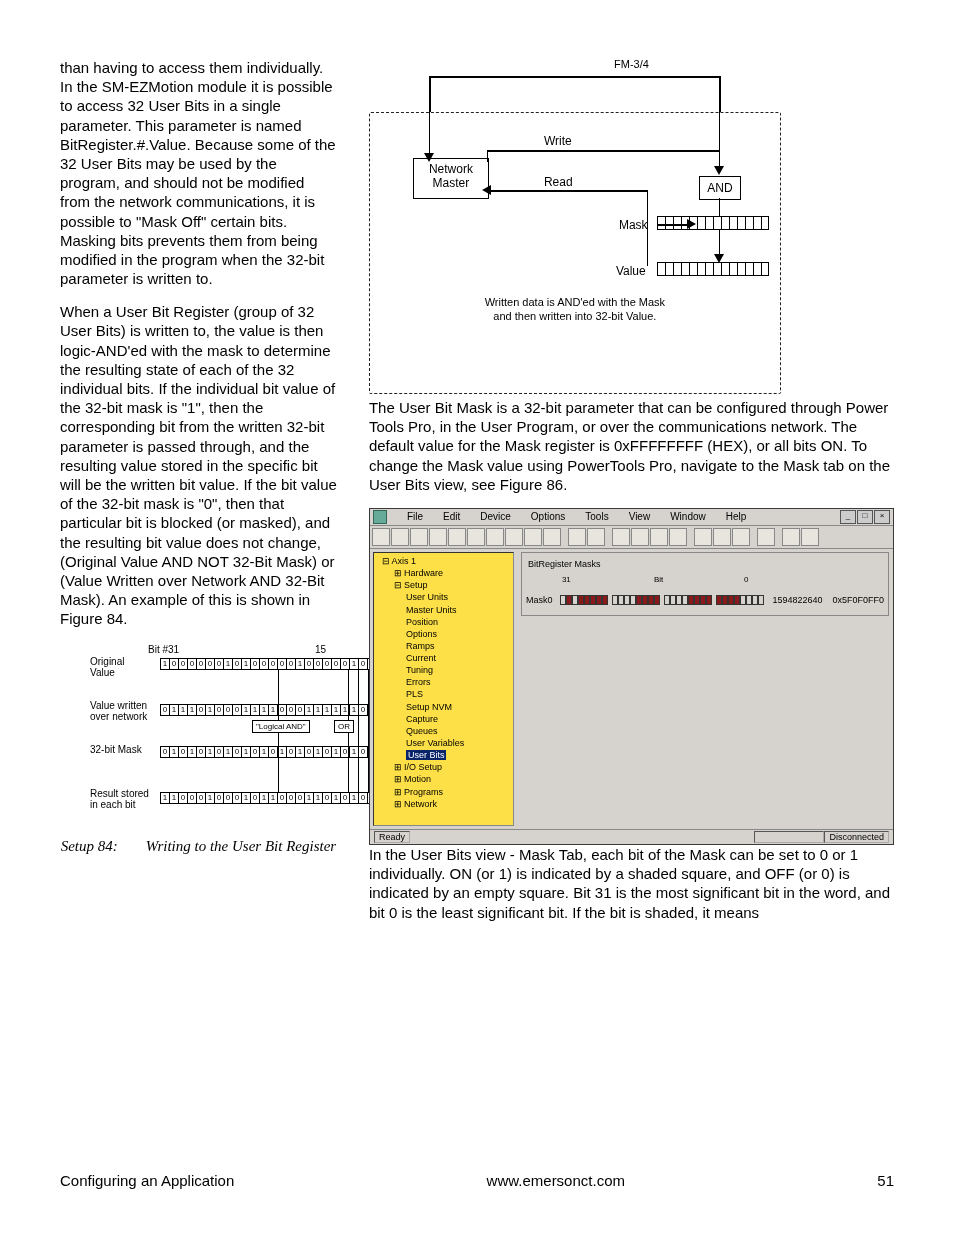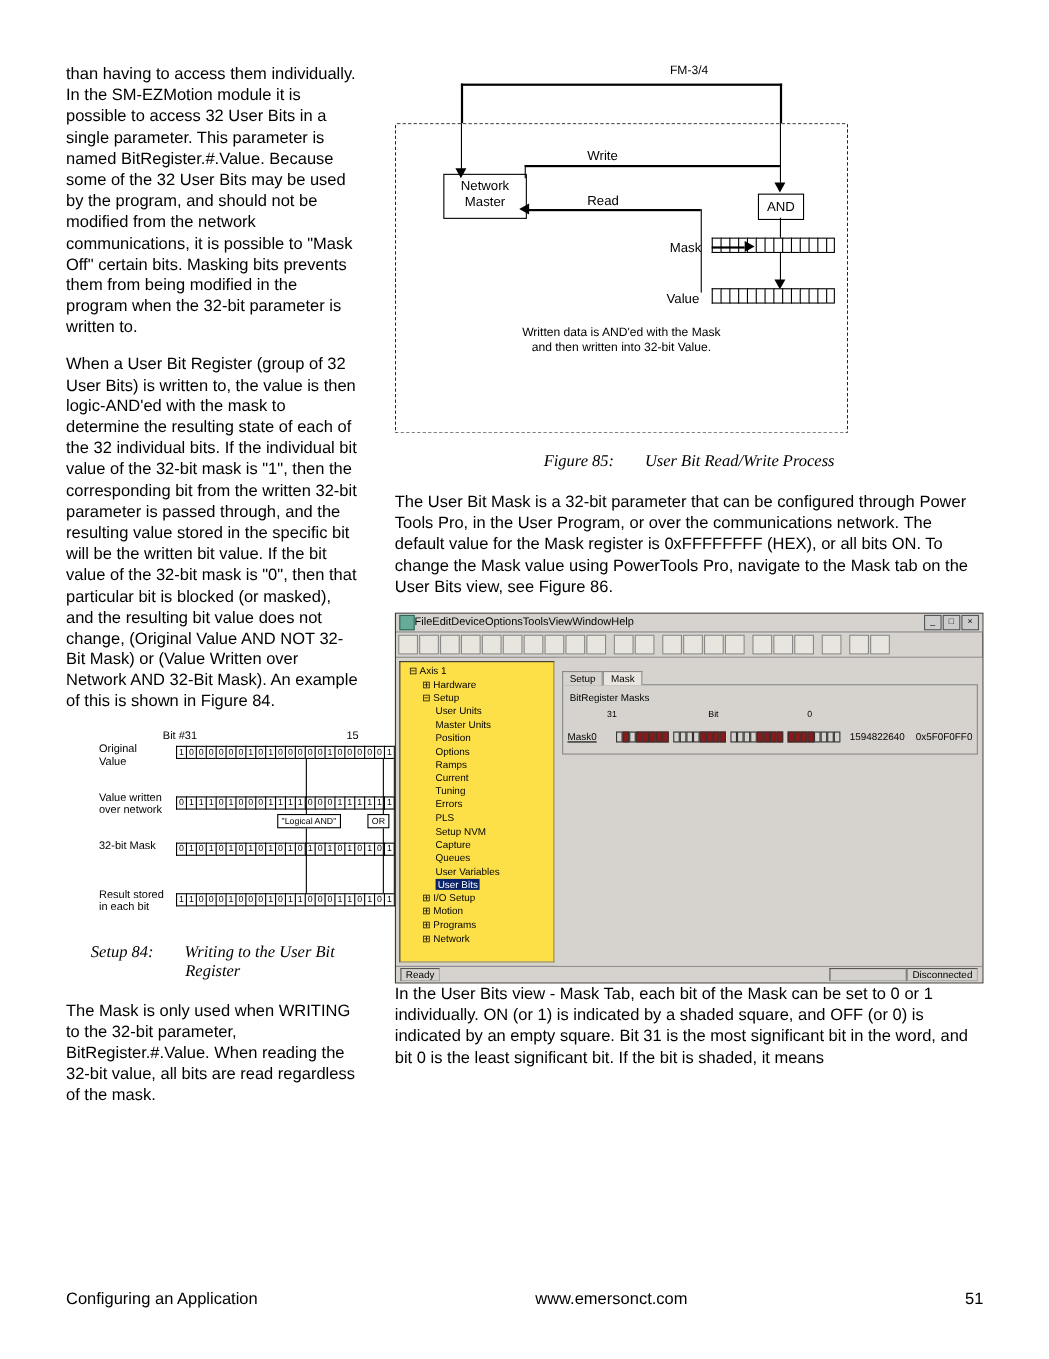--- a/index.html
+++ b/index.html
@@ -89,21 +89,21 @@
   .b85:last-child { border-right: 1px solid #000; }
   .desc85 { position: absolute; font-size: 11px; text-align: center; line-height: 1.25; }
 
   
   .fig86 {
     border: 1px solid #3a3a3a;
     font-size: 9px;
     background: #d6d3ce;
     position: relative;
   }
-  .menubar86 { display: flex; background: #d6d3ce; border-bottom: 1px solid #888; padding: 1px 3px; gap: 0; font-size: 10px; align-items:center;}
+  .menubar86 { display: flex; background: #d6d3ce; border-bottom: 1px solid #888; padding: 1px 3px; gap: 20px; font-size: 10px; align-items:center;}
   .wc { margin-left:auto; display:flex; gap:1px;}
   .wcbtn{ width:14px;height:12px;background:#ccc;border:1px solid #555; font-size:8px; text-align:center; line-height:10px;}
   .toolbar86 { display:flex; gap:0; padding:2px; border-bottom:1px solid #888;}
   .tbtn{ width:18px;height:18px; border:1px solid #888; background:#e8e5df; margin-right:1px; box-sizing:border-box;}
   .tgap{ width:6px;}
   .body86 { display:flex; height: 280px; }
   .tree86 {
     width: 135px;
     background: #fde047;
     border: 1px inset #888;
@@ -310,21 +310,20 @@
 
       <div class="and-box" style="left:192px; top:76px">"Logical AND"</div>
       <div class="and-box" style="left:274px; top:76px">OR</div>
       <div class="and-box" style="left:316px; top:76px">"Logical  AND  NOT"</div>
     </div>
 
     <div class="caption">
       <span class="fignum">Setup 84:</span><span>Writing to the User Bit Register</span>
     </div>
 
-    <p>The Mask is only used when WRITING to the 32-bit parameter, BitRegister.#.Value. When reading the 32-bit value, all bits are read regardless of the mask.</p>
   </div>
 
   <div class="col">
 
     <div class="fig85">
       <div class="fm34">FM-3/4</div>
       <div class="line" style="left:60px; top:18px; width:292px; height:2px;"></div>
       <div class="line" style="left:60px; top:18px; width:2px; height:36px;"></div>
       <div class="line" style="left:350px; top:18px; width:2px; height:36px;"></div>
 
@@ -386,23 +385,20 @@
           <div class="b85"></div>
         </div>
 
       <div class="desc85" style="left:36px; top:238px; width:340px; white-space:pre-line">Written data is AND'ed with the Mask
 and then written into 32-bit Value.</div>
 
       <div class="line" style="left:60px; top:54px; width:1.5px; height:46px;"></div>
       <div class="arrowD" style="left:55px; top:95px"></div>
     </div>
 
-    <div class="caption">
-      <span class="fignum">Figure 85:</span><span>User Bit Read/Write Process</span>
-    </div>
 
     <p>The User Bit Mask is a 32-bit parameter that can be configured through Power Tools Pro, in the User Program, or over the communications network. The default value for the Mask register is 0xFFFFFFFF (HEX), or all bits ON. To change the Mask value using PowerTools Pro, navigate to the Mask tab on the User Bits view, see Figure 86.</p>
 
     <div class="fig86">
       <div class="menubar86">
         <span style="width:12px;height:12px;border:1px solid #365; background:#6a9;"></span>
         <span>File</span>
         <span>Edit</span>
         <span>Device</span>
         <span>Options</span>
@@ -465,32 +461,29 @@
               <div class="l3">Queues</div>
               <div class="l3">User Variables</div>
             </div>
           <div class="l3"><span class="sel">User Bits</span></div>
           <div class="l2">⊞ <span>I/O Setup</span></div>
           <div class="l2">⊞ <span>Motion</span></div>
           <div class="l2">⊞ <span>Programs</span></div>
           <div class="l2">⊞ <span>Network</span></div>
         </div>
         <div class="main86">
-          <div style="margin-top:4px">
-            <span class="tab86">Setup</span><span class="tab86 act">Mask</span>
-          </div>
           <div class="grpbox">
             <div style="font-size:9px; margin-top:-11px; background:#d6d3ce; display:inline-block; padding:0 2px;">BitRegister Masks</div>
             <div style="position:relative; height:12px; margin-top:6px;">
               <span class="bitlbl" style="left:36px">31</span>
               <span class="bitlbl" style="left:128px">Bit</span>
               <span class="bitlbl" style="left:218px">0</span>
             </div>
             <div class="maskrow">
-              <span style="font-size:9px; margin-right:16px;text-decoration:underline;">Mask0</span>
+              <span style="font-size:9px; margin-right:6px;">Mask0</span>
               <div id="maskbits" style="display:flex">
                   <div class="mcell"></div>
                   <div class="mcell mfill"></div>
                   <div class="mcell"></div>
                   <div class="mcell mfill"></div>
                   <div class="mcell mfill"></div>
                   <div class="mcell mfill"></div>
                   <div class="mcell mfill"></div>
                   <div class="mcell mfill"></div>
                   <div class="mcell mgap" style="border: none;"></div>

